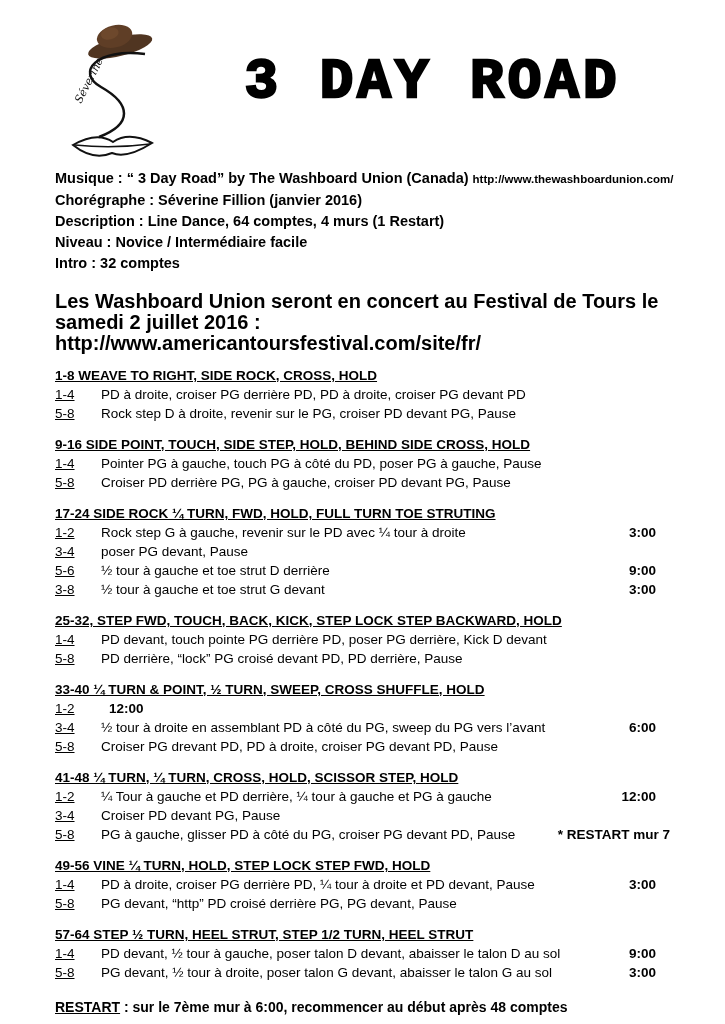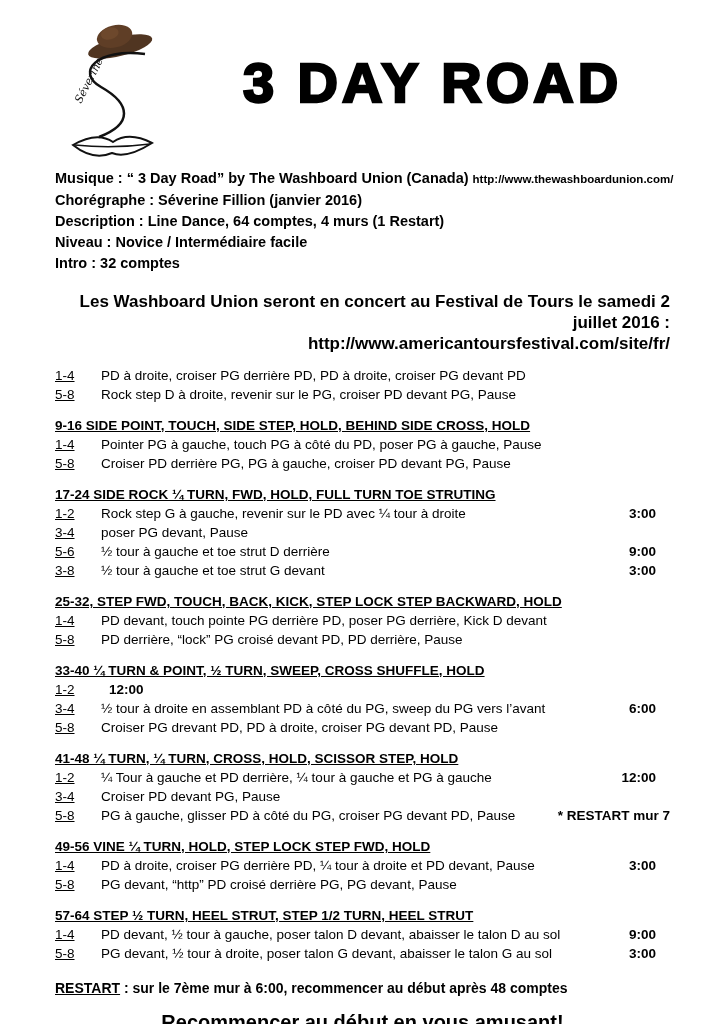--- a/index.html
+++ b/index.html
@@ -6,29 +6,29 @@
   html,body { background:#e8e8e8; }
   body { font-family:"Liberation Sans", sans-serif; color:#000; }
   .page {
     width:725px; height:1024px; margin:0 auto; background:#fff;
     padding:16px 55px 0 55px; position:relative; overflow:hidden;
   }
   .header { position:relative; height:152px; }
   .logo { position:absolute; left:0; top:4px; }
   .doc-title {
     position:absolute; left:140px; right:0; top:34px; text-align:center;
-    font-family:Liberation Sans, sans-serif;
+    font-family:Liberation Mono, monospace;
     font-size:56px; font-weight:900; letter-spacing:4px;
     -webkit-text-stroke:2.5px #000; color:#000; white-space:nowrap;
   }
   .meta { font-weight:bold; font-size:14.5px; line-height:21px; }
   .meta-line { white-space:nowrap; }
   .url-small { font-size:11.5px; font-weight:bold; letter-spacing:0; }
   .niveau-line { display:flex; justify-content:space-between;flex-direction:column; }
-  .concert { font-weight:bold; font-size:17px; line-height:21px; margin-top:17px;text-align:right; }
+  .concert { font-weight:bold; font-size:20px; line-height:21px; margin-top:17px; }
   .section { margin-top:12px; font-size:13.5px; line-height:19px; }
   .section-title { font-weight:bold; text-decoration:underline; white-space:nowrap; }
   .step-row { display:flex; }
   .counts { width:46px; flex:none;text-decoration:underline; }
   .step-text { flex:1; white-space:nowrap; }
   .step-time { font-weight:bold; flex:none; margin-left:8px; margin-right:14px; }
   .step-note { font-weight:bold; flex:none; margin-left:8px; }
   .restart-line { margin-top:17px; font-weight:bold; font-size:14px; }
   .restart-label { text-decoration:underline; }
   .closing-line { text-align:center; font-weight:bold; font-size:20px; margin-top:15px; }
@@ -68,20 +68,21 @@
     </div>
   </div>
 
   <div class="concert">
     <div>Les Washboard Union seront en concert au Festival de Tours le samedi 2 juillet 2016 :</div>
     <div>http://www.americantoursfestival.com/site/fr/</div>
   </div>
 
   <div>
       <div class="section">
+        <div class="section-title">1-8 WEAVE TO RIGHT, SIDE ROCK, CROSS, HOLD</div>
         <div class="step-row">
           <span class="counts">1-4</span>
           <span class="step-text">PD à droite, croiser PG derrière PD, PD à droite, croiser PG devant PD</span>
         </div>
         <div class="step-row">
           <span class="counts">5-8</span>
           <span class="step-text">Rock step D à droite, revenir sur le PG, croiser PD devant PG, Pause</span>
         </div>
       </div>
       <div class="section">

